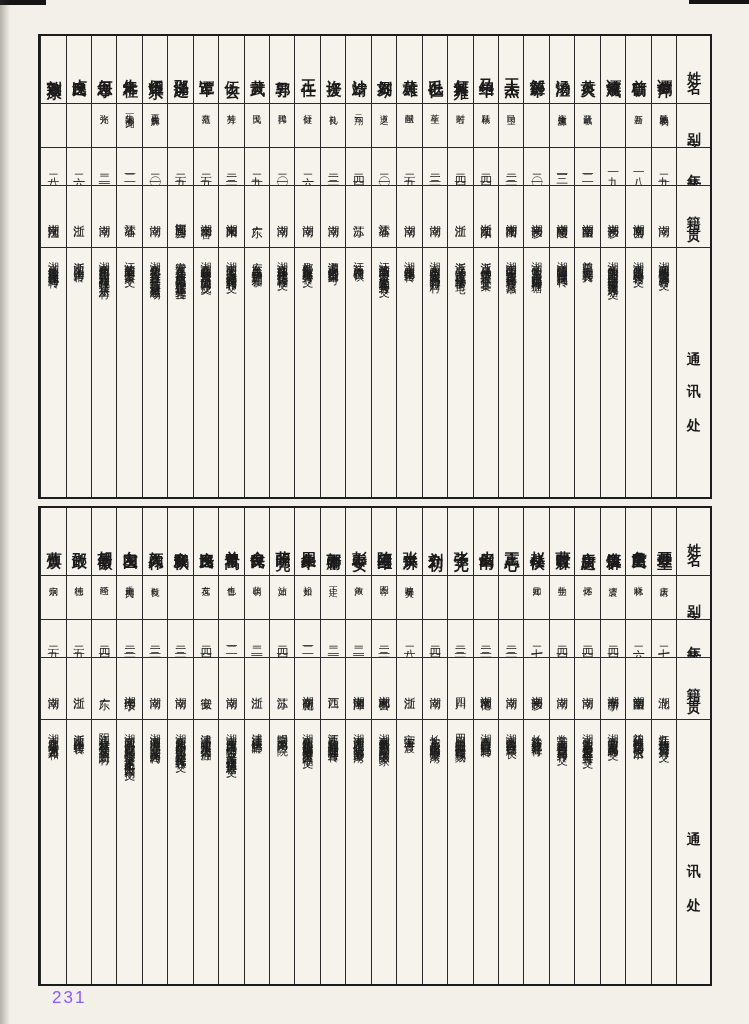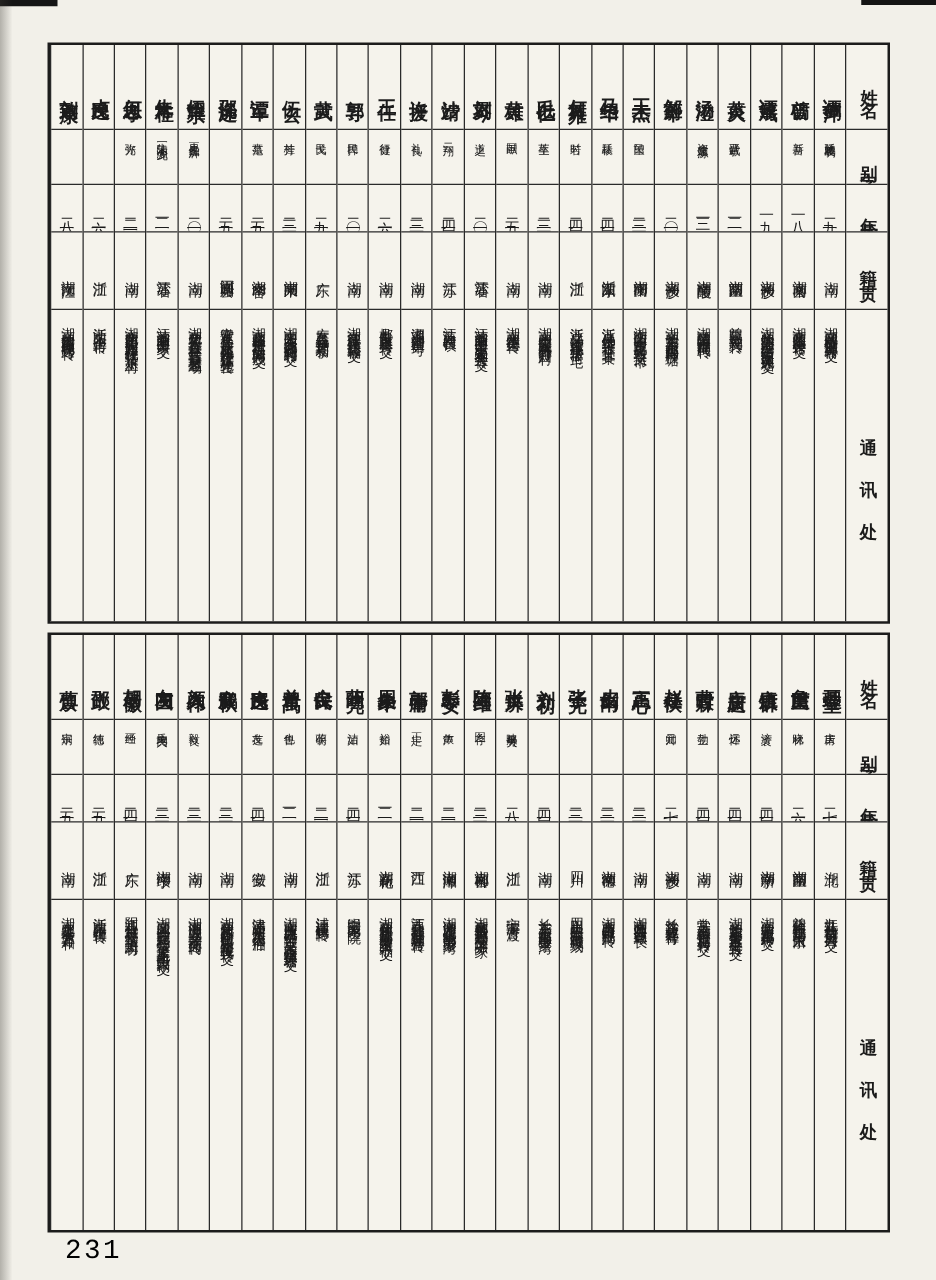--- a/index.html
+++ b/index.html
@@ -54,22 +54,22 @@
   .header-col .cell{align-items:center;}
   .header-col .vt{font-weight:700;font-size:14px;}
   .header-col .h-name{letter-spacing:10px;}
   .header-col .h-alias{letter-spacing:6px;}
   .header-col .h-age{letter-spacing:4px;}
   .header-col .h-origin{letter-spacing:12px;}
   .header-col .h-contact{letter-spacing:34px;padding-top:30px;}
 
   .page-number{
     position:absolute;left:52px;top:988px;
-    font-size:22px;letter-spacing:2px;color:#000000;
-    font-family:Liberation Mono, monospace;
+    font-size:17px;letter-spacing:2px;color:#8b5cf6;
+    font-family:Liberation Sans, sans-serif;
   }
 </style>
 </head>
 <body>
 
 <div class="page">
   <div class="scan-mark mark-tl"></div>
   <div class="scan-mark mark-tr"></div>
   <div class="edge-shadow"></div>
 

